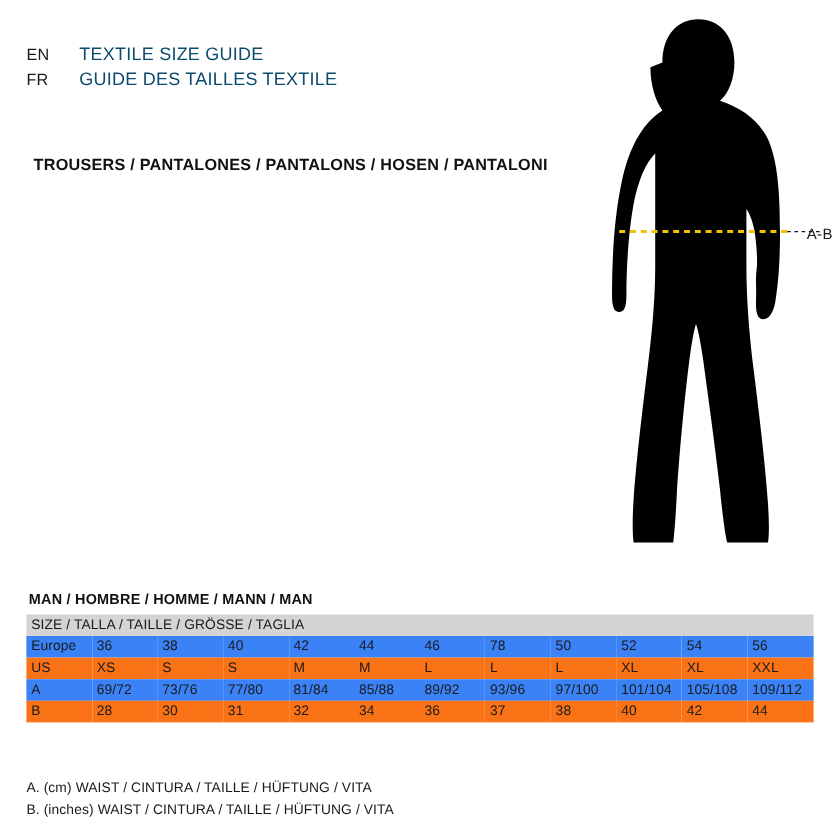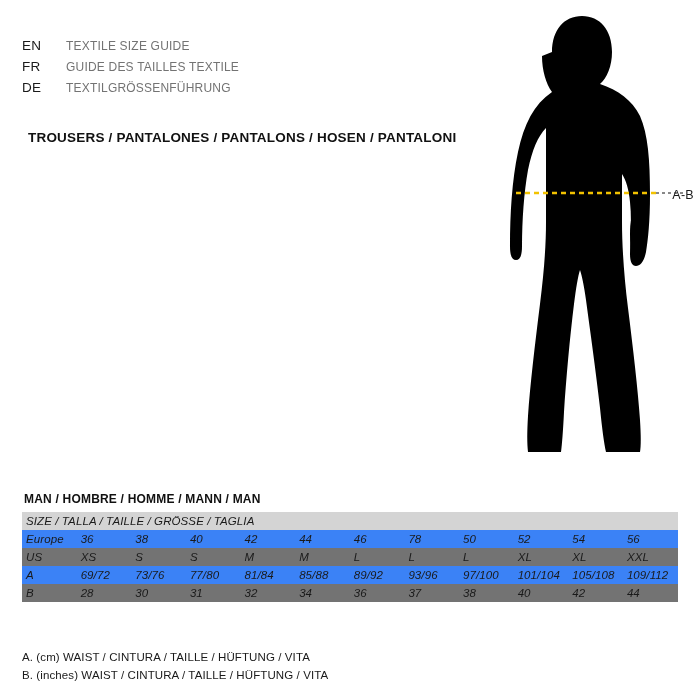--- a/index.html
+++ b/index.html
@@ -34,23 +34,23 @@
     height: 21px;
   }
   .lang-code {
     width: 44px;
     font-size: 13.5px;
     letter-spacing: 0.2px;
     color: #1a1a1a;
     margin-top: 16px;
   }
   .lang-title {
-    font-size: 12px;
-    letter-spacing: 0.2px;
-    color: #737373;
+    font-size: 15px;
+    letter-spacing: 0.2px;
+    color: #0c4a6e;
   }
   .garment-line {
     position: absolute;
     left: 28px;
     top: 130px;
     font-size: 13.5px;
     font-weight: bold;
     letter-spacing: 0.2px;
     color: #111;
   }
@@ -93,30 +93,29 @@
     border-collapse: collapse;
     width: 656px;
     table-layout: fixed;
   }
   table.size-table td {
     font-size: 11.5px;
     padding: 3px 2px 3px 4px;
     color: #1a1a1a;
     white-space: nowrap;
     letter-spacing: 0.1px;
-    font-style: italic;
   }
   tr.band-dark td {
     background: #d4d4d4;
   }
   tr.band-light td {
     background: #3b82f6;
   }
   tr.band-white td {
-    background: #737373;
+    background: #f97316;
   }
   td.label-col {
     width: 112px;
   }
   td.val {
     width: 50px;
   }
   .legend {
     position: absolute;
     left: 22px;
@@ -133,24 +132,20 @@
 <div class="page">
 
   <div class="lang-block">
     <div class="lang-row">
       <span class="lang-code">EN</span>
       <span class="lang-title">TEXTILE SIZE GUIDE</span>
     </div>
     <div class="lang-row">
       <span class="lang-code">FR</span>
       <span class="lang-title">GUIDE DES TAILLES TEXTILE</span>
-    </div>
-    <div class="lang-row">
-      <span class="lang-code">DE</span>
-      <span class="lang-title">TEXTILGRÖSSENFÜHRUNG</span>
     </div>
   </div>
 
   <div class="garment-line">TROUSERS / PANTALONES / PANTALONS / HOSEN / PANTALONI</div>
 
   <div class="figure-area">
     <svg width="240" height="460" viewBox="0 0 240 460">
       <path fill="#000000" d="
         M92,44
         C92,22 104,8 122,8

